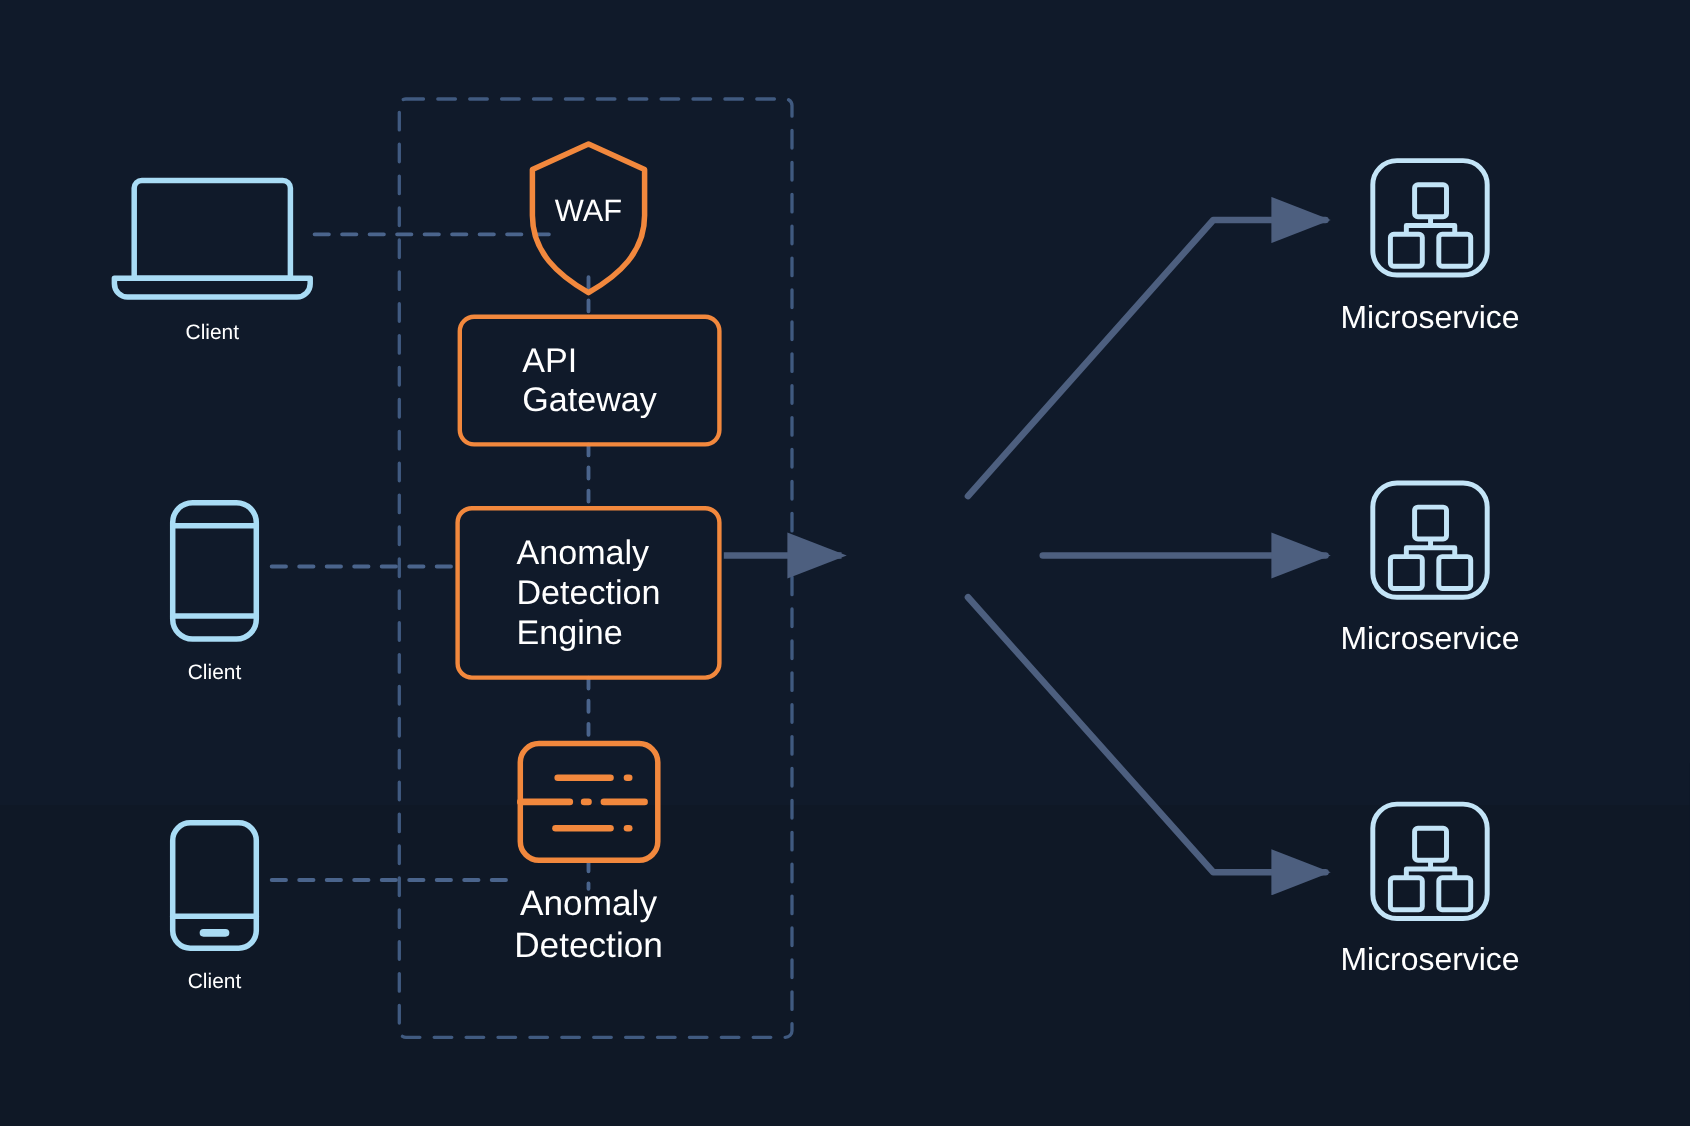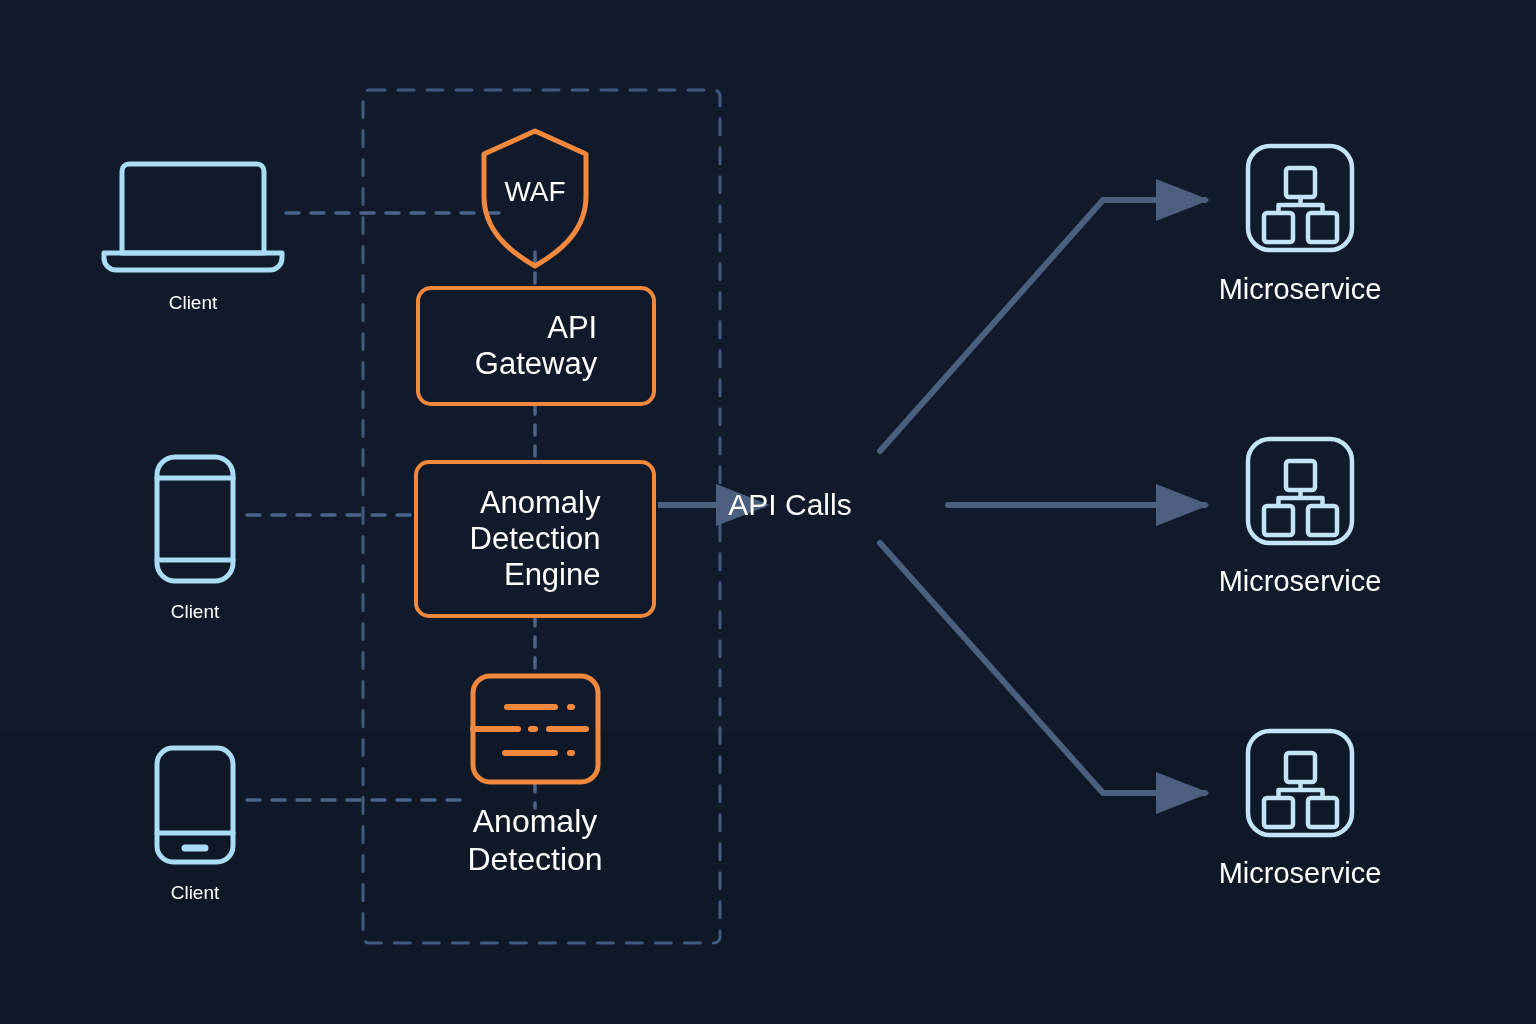--- a/index.html
+++ b/index.html
@@ -39,21 +39,21 @@
     user-select: none;
   }
   .client-label { font-size: 19px; width: 240px; }
   .micro-label  { font-size: 29px; width: 300px; }
   .api-calls-label { font-size: 30px; width: 260px; }
   .anomaly-icon-label { font-size: 32px; width: 320px; }
   .box-label {
     position: absolute;
     color: #ffffff;
     font-family: "Liberation Sans", sans-serif;
-    text-align: right;
+    text-align: left;
     white-space: pre-line;
     line-height: 1.17;
     user-select: none;
     display: flex;
     align-items: center;
     justify-content: center;
   }
   .waf-label {
     position: absolute;
     color: #ffffff;
@@ -168,19 +168,18 @@
 Detection
 Engine</div>
 
   <div class="node-label anomaly-icon-label" style="left:375px; top:803px;">Anomaly
 Detection</div>
 
   <div class="node-label client-label" style="left:73px; top:292px;">Client</div>
   <div class="node-label client-label" style="left:75px; top:601px;">Client</div>
   <div class="node-label client-label" style="left:75px; top:882px;">Client</div>
 
-  <div class="node-label api-calls-label" style="left:660px; top:487px;">API Calls</div>
 
   <div class="node-label micro-label" style="left:1150px; top:272px;">Microservice</div>
   <div class="node-label micro-label" style="left:1150px; top:564px;">Microservice</div>
   <div class="node-label micro-label" style="left:1150px; top:856px;">Microservice</div>
 
 </div>
 
 </body></html>

